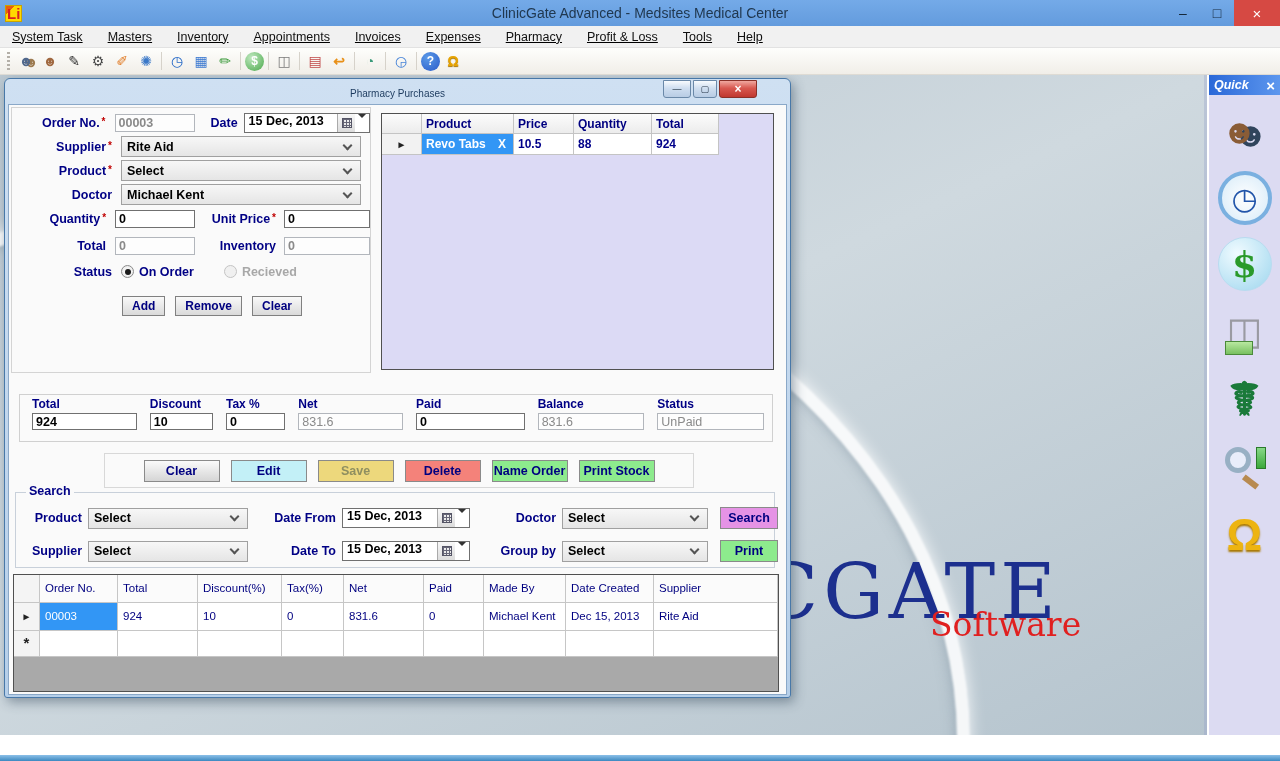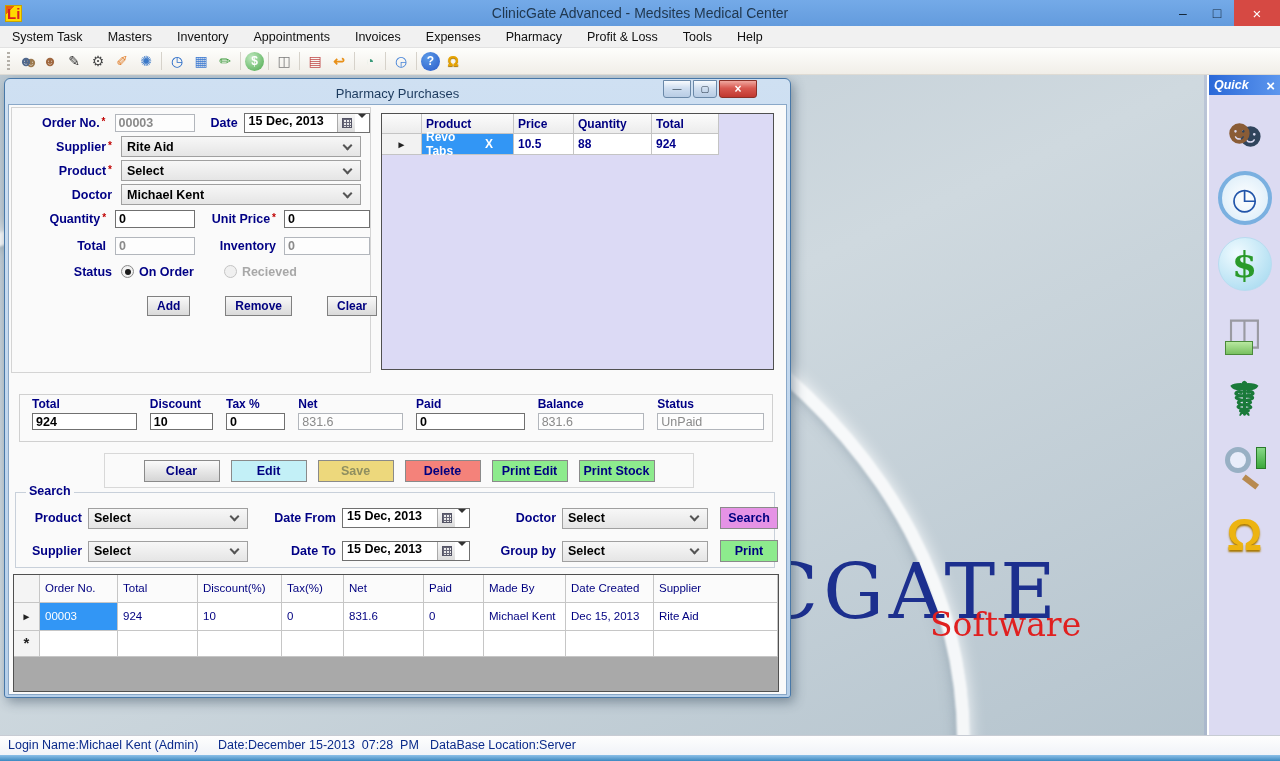--- a/index.html
+++ b/index.html
@@ -9,21 +9,21 @@
 
   
   .titlebar { height:26px; background:linear-gradient(#74aae8,#639bdd); display:flex; align-items:center; position:relative; }
   .appicon { width:17px; height:17px; margin-left:5px; background:linear-gradient(135deg,#e85d10 0 30%,#ffd900 30%); border:1px solid #caa400; display:flex; align-items:flex-end; font-weight:bold; font-size:15px; color:#d82020; padding-left:1px; line-height:1; z-index:2; }
   .title-text { position:absolute; left:0; right:0; text-align:center; font-size:14px; color:#203850; }
   .win-controls { margin-left:auto; display:flex; height:26px; z-index:2; }
   .win-btn { width:34px; height:26px; display:flex; align-items:center; justify-content:center; font-size:14px; color:#16283a; }
   .win-btn.close { background:#d64943; color:#fff; width:46px; font-size:15px; }
 
   
-  .menubar { height:22px; background:#f1f1f1; border-bottom:1px solid #e2e2e2; display:flex; align-items:center; padding-left:12px; gap:25px; }
+  .menubar { height:22px; background:#f1f1f1; border-bottom:1px solid #e2e2e2; display:flex; align-items:center; padding-left:12px; gap:25px;text-decoration:underline; }
   .menu-item { font-size:12.5px; color:#101010; white-space:nowrap; }
 
   
   .toolbar { height:27px; background:linear-gradient(#fefefc,#f1eee8); display:flex; align-items:center; padding-left:3px; border-bottom:1px solid #dedbd4; }
   .grip { width:3px; height:18px; margin:0 4px; background:repeating-linear-gradient(#b4b0a8 0 2px,transparent 2px 4px); }
   .tbtn { width:22px; height:22px; display:flex; align-items:center; justify-content:center; font-size:14px; margin:0 1px; }
   .tsep { width:1px; height:18px; background:#d6d2ca; margin:0 3px; }
   .tb1 { color:#50688c; text-shadow:5px 1px 0 #9c7a50; }
   .tb2 { color:#a06840; }
   .tb3 { color:#2a2a2a; }
@@ -44,21 +44,21 @@
 
   
   .workspace { position:absolute; top:75px; left:0; width:1280px; height:660px; background:linear-gradient(155deg,#bcc9d2,#cfd9df 45%,#b4c3cd); overflow:hidden; }
   .lens { position:absolute; left:-430px; top:115px; width:1400px; height:1100px; border-radius:50%; border:13px solid rgba(255,255,255,0.85); box-shadow:0 0 16px rgba(255,255,255,0.9), inset 0 0 14px rgba(110,130,145,0.5); filter:blur(1px); }
   .logo-main { position:absolute; left:760px; top:472px; font-family:"DejaVu Serif",serif; font-size:76px; color:#1c2f8e; letter-spacing:5px; }
   .logo-sub { position:absolute; left:930px; top:530px; font-family:"DejaVu Serif",serif; font-size:33px; color:#e02020; }
 
   
   .dialog { position:absolute; left:4px; top:3px; width:787px; height:620px; border:1px solid #4878a8; border-radius:6px 6px 3px 3px; background:linear-gradient(#cfe0f2,#b6cfe9); box-shadow:3px 4px 12px rgba(40,60,80,0.45); padding:3px; z-index:5; }
   .dlg-titlebar { height:22px; position:relative; display:flex; align-items:center; justify-content:center; }
-  .dlg-title { font-size:13px; color:#1c3a5e; }
+  .dlg-title { font-size:10px; color:#1c3a5e; }
   .dlg-controls { position:absolute; right:30px; top:-2px; display:flex; gap:2px; }
   .dlg-btn { width:28px; height:18px; border:1px solid #6a88a8; border-radius:0 0 3px 3px; background:linear-gradient(#f8fbfe,#cfdef0 45%,#b8cce4); display:flex; align-items:center; justify-content:center; font-size:9px; color:#234; }
   .dlg-btn.max { width:24px; }
   .dlg-btn.close { width:38px; background:linear-gradient(#f0a8a0,#d85850 45%,#c03830); color:#fff; font-weight:bold; font-size:12px; border-color:#8a3028; }
   .dlg-body { position:relative; background:#fafafa; height:591px; border:1px solid #8aa8c8; }
 
   
   .form-box { position:absolute; left:2px; top:2px; width:360px; height:266px; border:1px solid #d4d4d4; }
   .frow { display:flex; align-items:center; height:21px; margin-top:3px; }
   .flabel { width:100px; text-align:right; margin-right:9px; font-weight:bold; font-size:12.5px; color:#000085; white-space:nowrap; }
@@ -73,32 +73,32 @@
   .calglyph { width:10px; height:10px; border:1px solid #556; background-image:repeating-linear-gradient(90deg,#667 0 1px,transparent 1px 3px),repeating-linear-gradient(#667 0 1px,transparent 1px 3px); }
   .droparrow { width:0; height:0; border-left:4px solid transparent; border-right:4px solid transparent; border-top:4px solid #333; margin:0 3px; }
   .selectbox { display:flex; align-items:center; height:21px; border:1px solid #a0a0a0; background:linear-gradient(#f7f7f7,#e5e5e5); width:240px; }
   .selectbox .stext { flex:1; font-weight:bold; font-size:12.5px; padding-left:5px; color:#000; white-space:nowrap; }
   .chev { width:7px; height:7px; border-right:2px solid #555; border-bottom:2px solid #555; transform:rotate(45deg); margin:-3px 9px 0 0; }
   .radio { width:13px; height:13px; border-radius:50%; border:1px solid #8a8a8a; background:radial-gradient(#fff,#e6e6e6); display:inline-flex; align-items:center; justify-content:center; margin-right:5px; flex:none; }
   .radio .dot { width:6px; height:6px; border-radius:50%; background:#1a1a1a; }
   .radio.disabled { border-color:#c4c4c4; background:#f0f0f0; }
   .rlabel { font-weight:bold; font-size:12.5px; color:#000085; margin-right:30px; }
   .rlabel.disabled { color:#a8a8a8; margin-right:0; }
-  .mini-btn { height:20px; padding:0 9px; border:1px solid #808080; background:linear-gradient(#f9f9f9,#dadada); font-weight:bold; font-size:12px; color:#000080; font-family:inherit;margin-left:25px; }
+  .mini-btn { height:20px; padding:0 9px; border:1px solid #808080; background:linear-gradient(#f9f9f9,#dadada); font-weight:bold; font-size:12px; color:#000080; font-family:inherit; }
 
   
   .grid-box { position:absolute; left:372px; top:8px; width:393px; height:257px; background:#dcdaf5; border:1px solid #505050; }
   .g-row { display:flex; }
   .g-cell { border-right:1px solid #c4c4c4; border-bottom:1px solid #c4c4c4; font-size:12px; display:flex; align-items:center; padding-left:4px; }
   .g-head .g-cell { background:linear-gradient(#fcfcfc,#ececec); color:#000080; font-weight:bold; height:20px; }
   .g-data .g-cell { background:#fff; color:#00008a; font-weight:bold; height:21px; }
   .gc0 { width:40px; justify-content:center; padding-left:0; }
   .g-data .gc0 { background:#f2f2f2; font-size:10px; color:#222; }
   .gc1 { width:92px; } .gc2 { width:60px; } .gc3 { width:78px; } .gc4 { width:67px; }
-  .sel-cell { background:#3296f5 !important; color:#fff !important; justify-content:space-between; padding-right:20px; }
+  .sel-cell { background:#3296f5 !important; color:#fff !important; justify-content:space-between; padding-right:7px; }
 
   
   .totals-box { position:absolute; left:10px; top:289px; width:754px; height:48px; border:1px solid #d0d0d0; display:flex; gap:13px; padding:2px 8px 0 12px; }
   .tcol { display:flex; flex-direction:column; }
   .tcol .tlab { font-weight:bold; font-size:12px; color:#000085; height:16px; }
   .tw106 { width:106px; } .tw64 { width:64px; } .tw60 { width:60px; } .tw110 { width:110px; } .tw108 { width:108px; }
   .tcol .tin { width:100%; height:17px; }
   .tcol .tin.dim { font-weight:normal; }
 
   
@@ -343,21 +343,21 @@
             <span class="tlab">Status</span>
             <input class="tin dim" readonly="" value="UnPaid" style="">
           </div>
         </div>
 
         <div class="actions-box">
           <button class="act-btn act-clear">Clear</button>
           <button class="act-btn act-edit">Edit</button>
           <button class="act-btn act-save">Save</button>
           <button class="act-btn act-del">Delete</button>
-          <button class="act-btn act-green">Print Edit</button>
+          <button class="act-btn act-green">Name Order</button>
           <button class="act-btn act-green">Print Stock</button>
         </div>
 
         <div class="search-box">
           <span class="legend">Search</span>
           <div class="srow">
             <span class="slabel">Product</span>
             <div class="selectbox">
               <span class="stext">Select</span>
               <span class="chev"></span>
@@ -458,20 +458,15 @@
         <div class="q-item">
           <span class="mag-bar"></span>
           <span class="mag-ring"></span>
           <span class="mag-handle"></span>
         </div>
         <div class="q-item qi-reminders">Ω</div>
       </div>
     </div>
   </div>
 
-  <div class="statusbar">
-    <span class="status-item st1">Login Name:Michael Kent (Admin)</span>
-    <span class="status-item st2">Date:December 15-2013  07:28  PM</span>
-    <span class="status-item st3">DataBase Location:Server</span>
-  </div>
   <div class="bottomstrip"></div>
 
 </div>
 
 </body></html>

